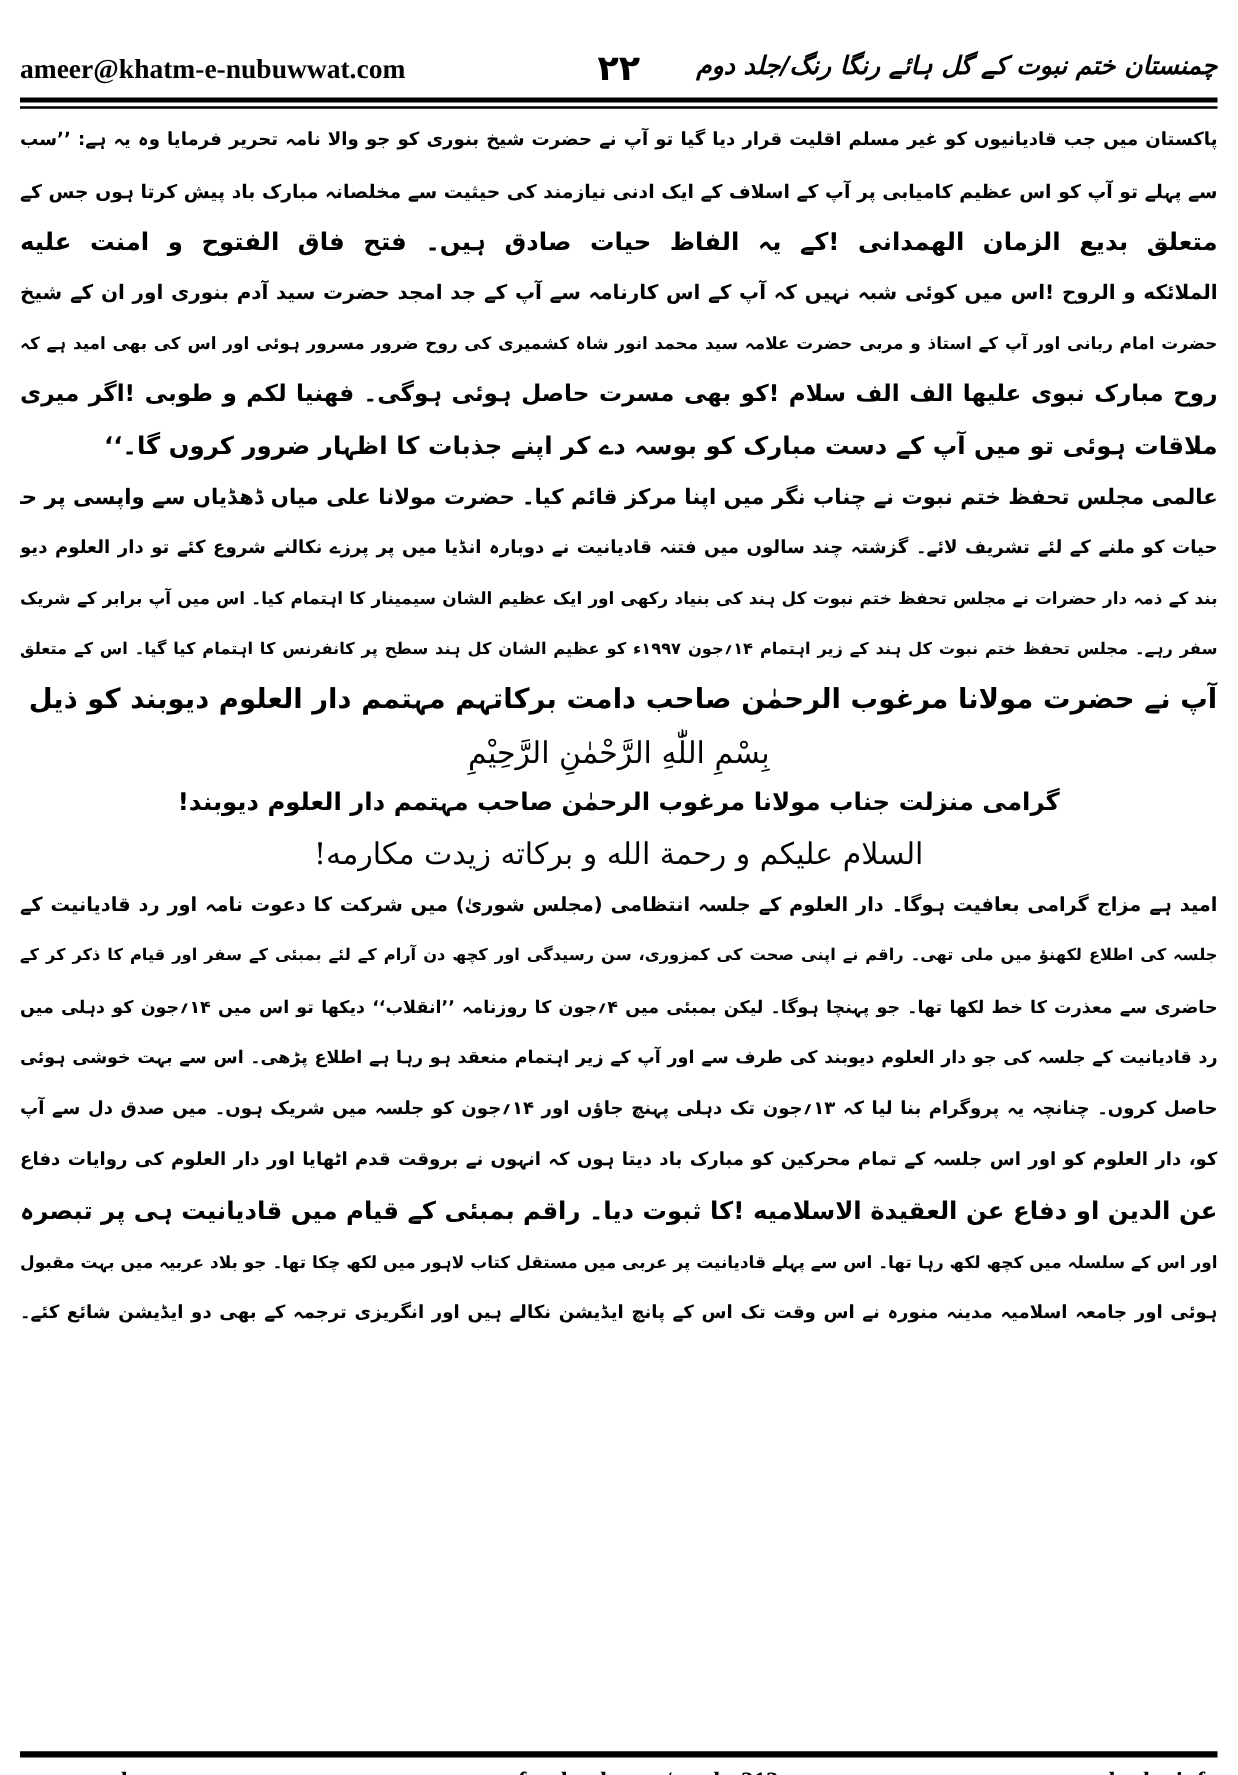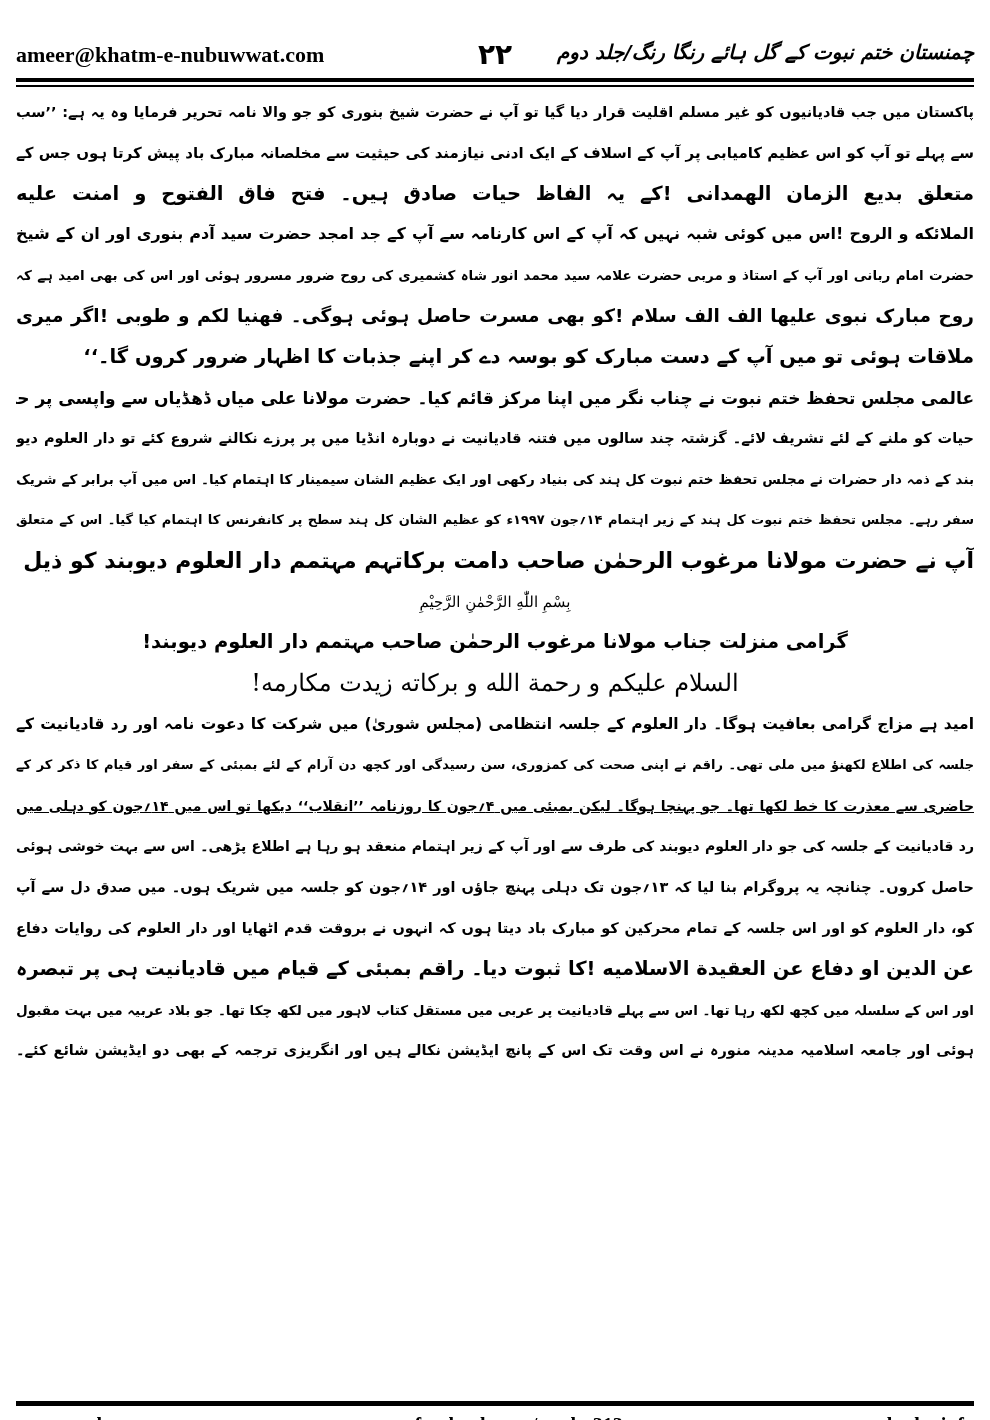--- a/index.html
+++ b/index.html
@@ -9,21 +9,21 @@
     .hdr-email { position: absolute; left: 0; top: 2px; font-family: "Liberation Serif", serif; font-size: 22px; font-weight: bold; }
     .hdr-page { position: absolute; left: 0; right: 0; top: -2px; text-align: center; font-family: "DejaVu Sans", sans-serif; font-size: 28px; font-weight: bold; }
     .hdr-title { position: absolute; right: 0; top: 0; direction: rtl; font-family: "DejaVu Sans", sans-serif; font-size: 20px; font-weight: bold; font-style: italic; }
     .rule-thick { position: absolute; left: 16px; right: 16px; top: 52px; height: 4px; background: #000; }
     .rule-thin { position: absolute; left: 16px; right: 16px; top: 59px; height: 1.5px; background: #000; }
     .body { position: absolute; left: 16px; right: 16px; top: 66px; direction: rtl; font-family: "DejaVu Sans", sans-serif; font-size: 19.5px; font-weight: bold; text-align: justify; }
     .line { display: block; height: 40.8px; line-height: 40.8px; white-space: nowrap; overflow: hidden; text-align: justify; text-align-last: justify; }
     .line.last { text-align-last: right; }
     .citation { display: block; height: 40px; line-height: 40px; text-align: right; font-size: 18px; }
     .center { text-align: center !important; text-align-last: center !important; }
-    .bismillah { font-family: "DejaVu Serif", serif; font-size: 15px; font-weight: normal; }
+    .bismillah { font-family: "DejaVu Serif", serif; font-size: 24px; font-weight: normal; }
     .salam { font-family: "DejaVu Serif", serif; font-size: 24px; font-weight: normal; }
     .rule-footer { position: absolute; left: 16px; right: 16px; top: 1375px; height: 5px; background: #000; }
     .footer { position: absolute; left: 16px; right: 16px; top: 1388px; height: 26px; font-family: "Liberation Serif", serif; font-size: 20px; font-weight: bold; }
     .ftr-left { position: absolute; left: 0; top: 0; }
     .ftr-center { position: absolute; left: 0; right: 0; top: 0; text-align: center; }
     .ftr-right { position: absolute; right: 0; top: 0; }
   </style>
 </head>
 <body>
 
@@ -53,21 +53,21 @@
       <span class="line" style="font-size: 13.5px;">بند کے ذمہ دار حضرات نے مجلس تحفظ ختم نبوت کل ہند کی بنیاد رکھی اور ایک عظیم الشان سیمینار کا اہتمام کیا۔ اس میں آپ برابر کے شریک</span>
       <span class="line" style="font-size: 13px;">سفر رہے۔ مجلس تحفظ ختم نبوت کل ہند کے زیر اہتمام ۱۴؍جون ۱۹۹۷ء کو عظیم الشان کل ہند سطح پر کانفرنس کا اہتمام کیا گیا۔ اس کے متعلق</span>
       <span class="line last" style="font-size: 22px;">آپ نے حضرت مولانا مرغوب الرحمٰن صاحب دامت برکاتہم مہتمم دار العلوم دیوبند کو ذیل کا والا نامہ تحریر فرمایا:</span>
     </div>
     <span class="line center bismillah">بِسْمِ اللّٰهِ الرَّحْمٰنِ الرَّحِیْمِ</span>
     <span class="line center">گرامی منزلت جناب مولانا مرغوب الرحمٰن صاحب مہتمم دار العلوم دیوبند!</span>
     <span class="line center salam">السلام علیکم و رحمة الله و برکاته زیدت مکارمه!</span>
     <div>
       <span class="line" style="font-size: 15.5px;">امید ہے مزاج گرامی بعافیت ہوگا۔ دار العلوم کے جلسہ انتظامی (مجلس شوریٰ) میں شرکت کا دعوت نامہ اور رد قادیانیت کے</span>
       <span class="line" style="font-size: 13px;">جلسہ کی اطلاع لکھنؤ میں ملی تھی۔ راقم نے اپنی صحت کی کمزوری، سن رسیدگی اور کچھ دن آرام کے لئے بمبئی کے سفر اور قیام کا ذکر کر کے</span>
-      <span class="line" style="font-size: 14px; text-decoration: underline;">حاضری سے معذرت کا خط لکھا تھا۔ جو پہنچا ہوگا۔ لیکن بمبئی میں ۴؍جون کا روزنامہ ’’انقلاب‘‘ دیکھا تو اس میں ۱۴؍جون کو دہلی میں</span>
+      <span class="line" style="font-size: 14px;">حاضری سے معذرت کا خط لکھا تھا۔ جو پہنچا ہوگا۔ لیکن بمبئی میں ۴؍جون کا روزنامہ ’’انقلاب‘‘ دیکھا تو اس میں ۱۴؍جون کو دہلی میں</span>
       <span class="line" style="font-size: 14px;">رد قادیانیت کے جلسہ کی جو دار العلوم دیوبند کی طرف سے اور آپ کے زیر اہتمام منعقد ہو رہا ہے اطلاع پڑھی۔ اس سے بہت خوشی ہوئی</span>
       <span class="line" style="font-size: 14.5px;">حاصل کروں۔ چنانچہ یہ پروگرام بنا لیا کہ ۱۳؍جون تک دہلی پہنچ جاؤں اور ۱۴؍جون کو جلسہ میں شریک ہوں۔ میں صدق دل سے آپ</span>
       <span class="line" style="font-size: 14.5px;">کو، دار العلوم کو اور اس جلسہ کے تمام محرکین کو مبارک باد دیتا ہوں کہ انہوں نے بروقت قدم اٹھایا اور دار العلوم کی روایات دفاع</span>
       <span class="line arabic-line">عن الدین او دفاع عن العقیدة الاسلامیه !کا ثبوت دیا۔ راقم بمبئی کے قیام میں قادیانیت ہی پر تبصرہ</span>
       <span class="line" style="font-size: 13.5px;">اور اس کے سلسلہ میں کچھ لکھ رہا تھا۔ اس سے پہلے قادیانیت پر عربی میں مستقل کتاب لاہور میں لکھ چکا تھا۔ جو بلاد عربیہ میں بہت مقبول</span>
       <span class="line" style="font-size: 14.5px;">ہوئی اور جامعہ اسلامیہ مدینہ منورہ نے اس وقت تک اس کے پانچ ایڈیشن نکالے ہیں اور انگریزی ترجمہ کے بھی دو ایڈیشن شائع کئے۔</span>
     </div>
   </div>
 
   <div class="rule-footer"></div>

